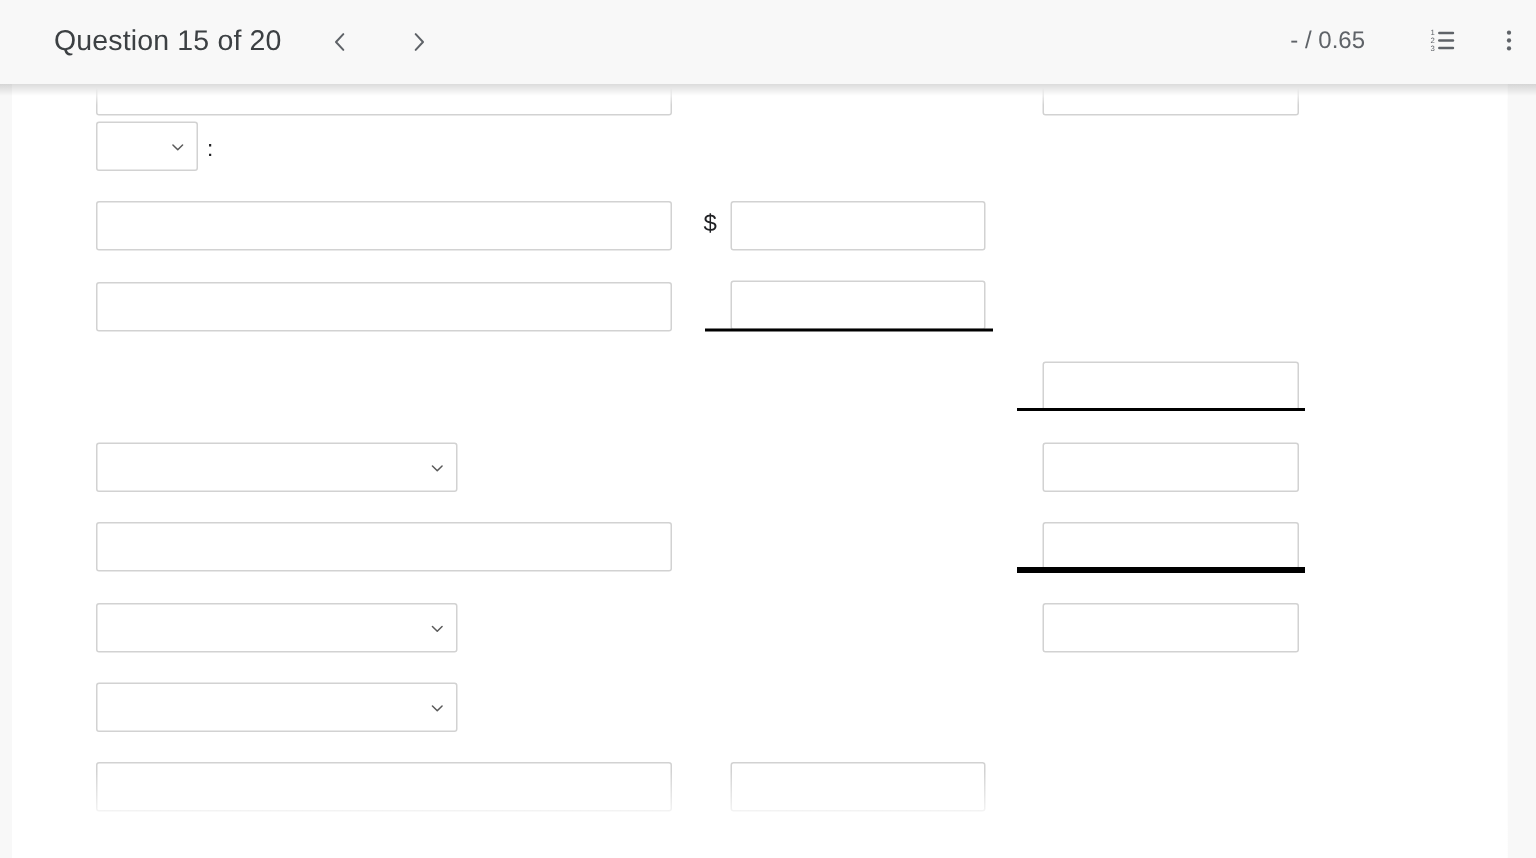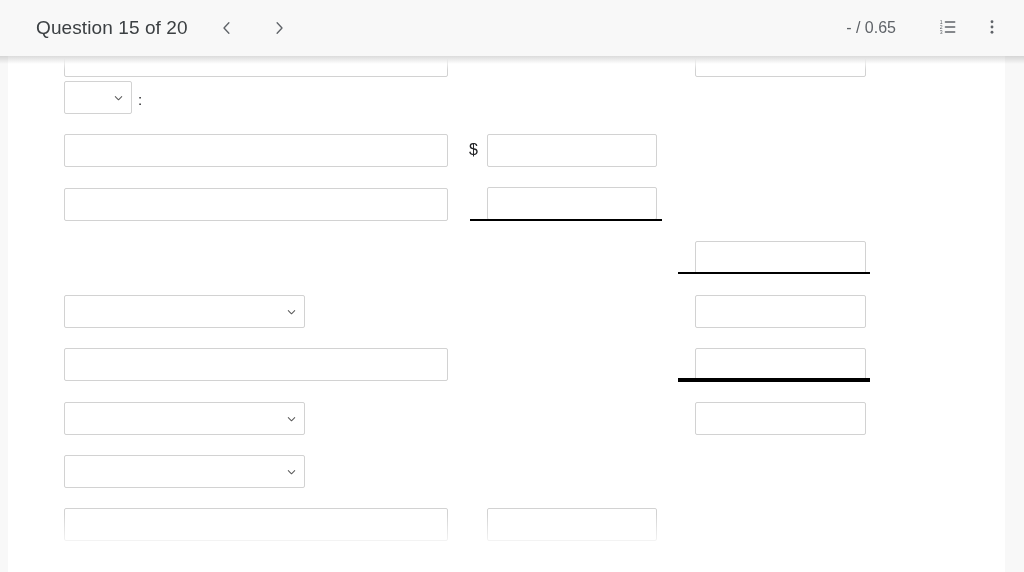--- a/index.html
+++ b/index.html
@@ -61,21 +61,20 @@
     cursor: pointer;
     background: transparent;
     border: none;
   }
   .nav-btn svg { display: block; }
 
   .header-right {
     margin-left: auto;
     display: flex;
     align-items: center;
-    padding-right: 14px;
   }
   .score {
     font-size: 16px;
     color: #5f6368;
     white-space: nowrap;
     margin-right: 26px;
   }
   .icon-btn {
     width: 36px; height: 36px;
     display: flex; align-items: center; justify-content: center;

